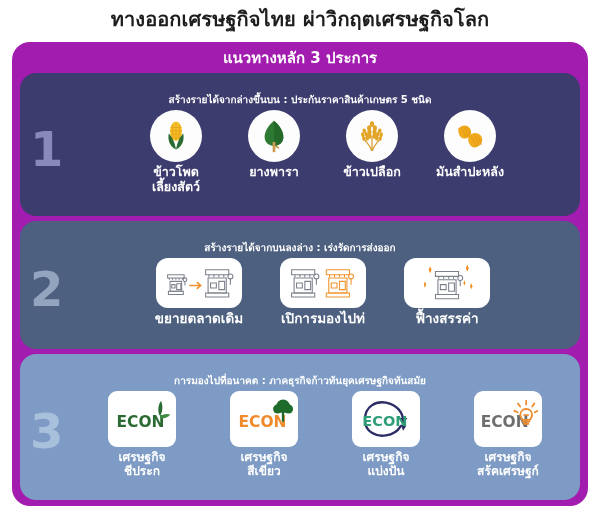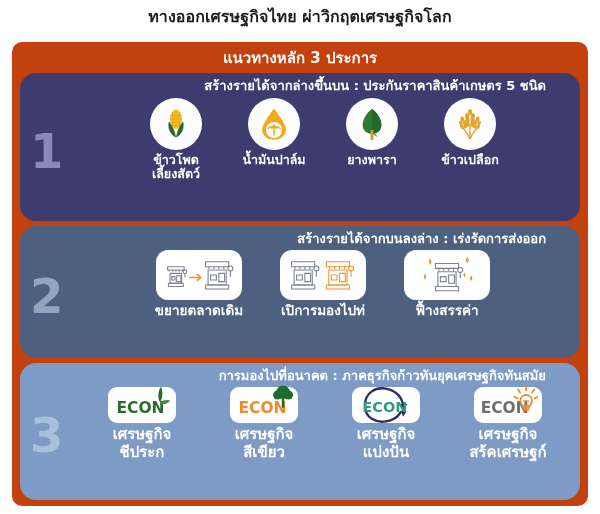--- a/index.html
+++ b/index.html
@@ -6,35 +6,35 @@
   body{
     width:600px;height:514px;
     background:#ffffff;
     font-family:"DejaVu Sans","Liberation Sans",sans-serif;
     overflow:hidden;
   }
   .page{position:relative;width:600px;height:514px;box-sizing:border-box;}
 
   .main-title{
     text-align:center;
-    font-size:16px;
+    font-size:20px;
     font-weight:bold;
     color:#1d1d1d;
     letter-spacing:.1px;
     padding-top:8px;
     line-height:1.15;
     height:30px;
   }
 
   .frame{
     position:absolute;
     left:12px;right:12px;
     top:42px;bottom:8px;
-    background:#c2410c;
-    border-radius:10px;
+    background:#a21caf;
+    border-radius:18px;
     padding:4px 6px 6px 6px;
     box-sizing:border-box;
     display:flex;
     flex-direction:column;
   }
 
   .subtitle-bar{
     text-align:center;
     color:#ffffff;
     font-size:15px;
@@ -53,25 +53,25 @@
     flex-direction:column;
     overflow:hidden;
     box-sizing:border-box;
   }
   .panel:last-child{margin-bottom:0;}
   .panel-1{background:#3c3c6e;}
   .panel-2{background:#4d6080;}
   .panel-3{background:#7d9bc4;}
 
   .panel-head{
-    text-align:right;
+    text-align:center;
     color:#ffffff;
-    font-size:13px;
+    font-size:10px;
     font-weight:bold;
-    padding:5px 34px 2px 34px;
+    padding:21px 34px 2px 34px;
     line-height:1.2;
     box-sizing:border-box;
   }
   .panel-3 .panel-head{color:#ffffff;}
 
   .bignum{
     position:absolute;
     left:10px;
     top:50%;
     transform:translateY(-42%);
@@ -111,36 +111,36 @@
     display:flex;align-items:center;justify-content:center;
     flex:0 0 auto;
   }
   .badge-rounded{
     width:86px;height:50px;border-radius:12px;
     background:#ffffff;
     display:flex;align-items:center;justify-content:center;
     flex:0 0 auto;
   }
   .badge-square{
-    width:68px;height:36px;border-radius:9px;
+    width:68px;height:56px;border-radius:9px;
     background:#ffffff;
     display:flex;align-items:center;justify-content:center;
     flex:0 0 auto;
   }
 
   .item-label{
     margin-top:3px;
     text-align:center;
     color:#ffffff;
     font-size:12.5px;
     font-weight:bold;
     line-height:1.18;
   }
   .panel-2 .item-label{font-size:13.5px;}
-  .panel-3 .item-label{font-size:15px;}
+  .panel-3 .item-label{font-size:12px;}
   svg{display:block;}
 </style>
 </head>
 <body>
 
 <div class="page">
 
   <div class="main-title">ทางออกเศรษฐกิจไทย ผ่าวิกฤตเศรษฐกิจโลก</div>
 
   <div class="frame">
@@ -168,39 +168,20 @@
               <path d="M20 36 C12 32 10 24 11.5 17 C15 21 18.5 26 20 36 Z" fill="#2b6b33"></path>
               <path d="M20 36 C28 32 30 24 28.5 17 C25 21 21.5 26 20 36 Z" fill="#2b6b33"></path>
             </svg>
           </div>
           <div class="item-label">
             <div>ข้าวโพด</div>
             <div>เลี้ยงสัตว์</div>
           </div>
         </div>
 
-        <div class="item">
-          <div class="badge-circle">
-            <svg width="32" height="34" viewBox="0 0 36 40">
-              <path d="M18 2 C18 2 4 19 4 26.5 C4 34 10.3 38.5 18 38.5 C25.7 38.5 32 34 32 26.5 C32 19 18 2 18 2 Z" fill="#f0ab1d"></path>
-              <circle cx="18" cy="27" r="9.5" fill="#fdfdfd"></circle>
-              <g fill="#f0ab1d">
-                <rect x="17.1" y="26" width="1.8" height="7.5" rx="0.7"></rect>
-                <path d="M18 22.5 C13.5 21.6 10.5 23.8 9.6 26.6 C12.4 24.6 15.6 24.4 18 25.6 Z"></path>
-                <path d="M18 22.5 C22.5 21.6 25.5 23.8 26.4 26.6 C23.6 24.6 20.4 24.4 18 25.6 Z"></path>
-                <path d="M18 22 C16.2 23 15 25 14.8 27.2 C16 25.4 17 24.6 18 24.2 Z"></path>
-                <path d="M18 22 C19.8 23 21 25 21.2 27.2 C20 25.4 19 24.6 18 24.2 Z"></path>
-                <circle cx="18" cy="22.2" r="1.7"></circle>
-              </g>
-            </svg>
-          </div>
-          <div class="item-label">
-            <div>น้ำมันปาล์ม</div>
-          </div>
-        </div>
 
         <div class="item">
           <div class="badge-circle">
             <svg width="30" height="34" viewBox="0 0 34 40">
               <path d="M17 2 C24.5 8 28.5 16 28 22 C27.5 28 22.8 31.5 17 31.5 C11.2 31.5 6.5 28 6 22 C5.5 16 9.5 8 17 2 Z" fill="#2f7a33"></path>
               <path d="M17 2 C24.5 8 28.5 16 28 22 C27.5 28 22.8 31.5 17 31.5 Z" fill="#266a2b"></path>
               <rect x="15.4" y="27" width="3.2" height="12" fill="#c99a4f"></rect>
               <path d="M18.6 31.5 C22 31.2 23.4 33 23.2 35.2 C21 34.2 19.6 33.4 18.6 33.2 Z" fill="#c99a4f"></path>
             </svg>
           </div>
@@ -242,20 +223,41 @@
                 <path d="M10 25 C13 29 16 32 17.6 37"></path>
                 <path d="M26 25 C23 29 20 32 18.4 37"></path>
               </g>
             </svg>
           </div>
           <div class="item-label">
             <div>ข้าวเปลือก</div>
           </div>
         </div>
 
+        <div class="item">
+          <div class="badge-circle">
+            <svg width="34" height="32" viewBox="0 0 40 36">
+              <g fill="#f0ab1d">
+                <path d="M7 8 C12 4 18 5 20.5 10 C23 15 19 21 13 21 C8 21 5 15 7 8 Z" transform="rotate(-8 14 13)"></path>
+                <path d="M19 17 C24.5 13 31.5 14 34 19.5 C36.3 25 31.5 31.5 25 31.5 C19.5 31.5 16.5 24 19 17 Z" transform="rotate(-6 26 24)"></path>
+              </g>
+              <g stroke="#e2930f" stroke-width="1" fill="none" stroke-linecap="round">
+                <path d="M9.5 9.5 C12 12 14 15.5 14.5 19.5"></path>
+                <path d="M12.5 7.5 C15 10.5 17 14 17.5 18"></path>
+                <path d="M15.8 6.8 C18 9.8 19.6 13.2 20 17"></path>
+                <path d="M21.5 18.8 C24 22 26 25.5 26.5 30"></path>
+                <path d="M25 17.2 C27.6 20.6 29.6 24 30 29"></path>
+                <path d="M28.5 17.6 C31 21 32.6 24 33 28"></path>
+              </g>
+            </svg>
+          </div>
+          <div class="item-label">
+            <div>มันสำปะหลัง</div>
+          </div>
+        </div>
 
       </div>
     </div>
 
     <div class="panel panel-2">
       <div class="bignum">2</div>
       <div class="panel-head">สร้างรายได้จากบนลงล่าง : เร่งรัดการส่งออก</div>
       <div class="items">
 
         <div class="item">

